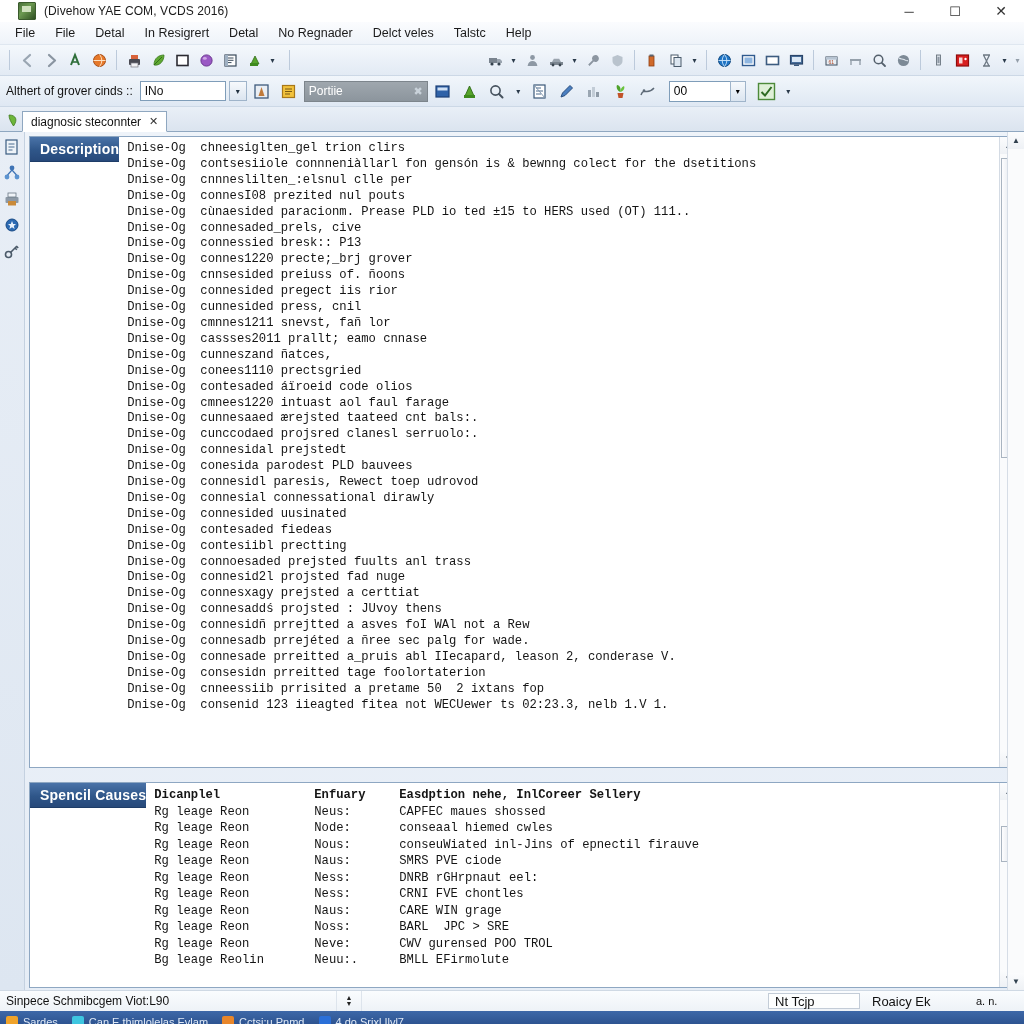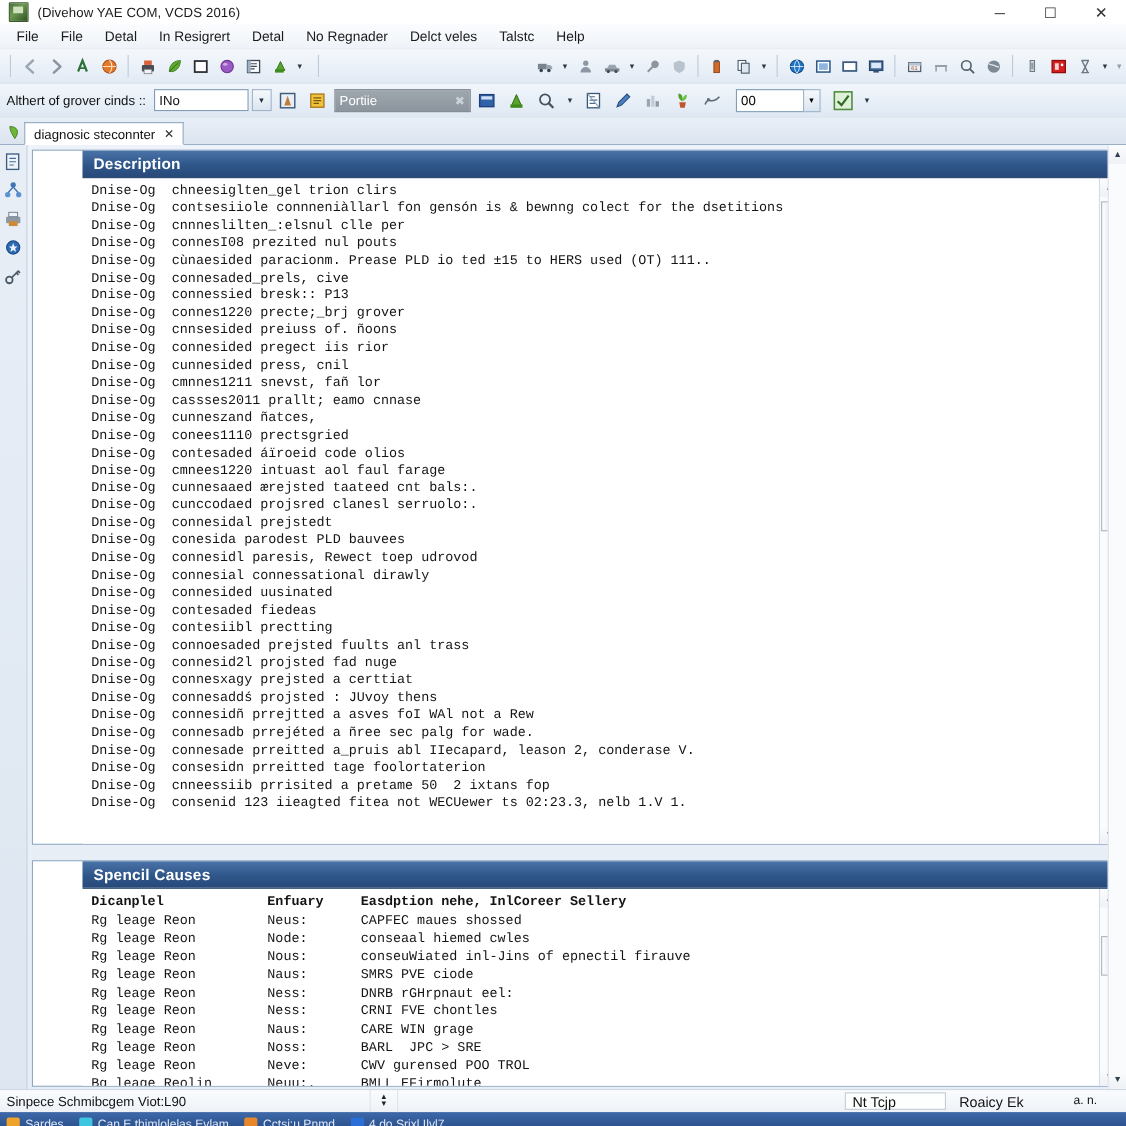--- a/index.html
+++ b/index.html
@@ -17,21 +17,21 @@
     background: linear-gradient(#ffffff, #fdfdfe);
     overflow: hidden;
   }
 
   
   .titlebar {
     position: relative;
     height: 22px;
     background: #ffffff;
     display: flex; align-items: center;
-    padding-left: 8px;
+    padding-left: 18px;
   }
   .titlebar .app-icon {
     width: 16px; height: 16px;
     background: linear-gradient(135deg, #4a6f3a 0%, #6d9a52 40%, #2f4f22 100%);
     border: 1px solid #3a5a2c;
     border-radius: 1px;
     position: relative;
     flex: 0 0 auto;
   }
   .titlebar .app-icon:after {
@@ -224,23 +224,22 @@
     flex: 1 1 auto;
     padding: 4px 6px 2px 4px;
     display: flex; flex-direction: column;
     min-width: 0;
   }
 
   
   .panel {
     border: 1px solid #8ea7c2;
     background: #fff;
-    display: flex; flex-direction: column;
+    display: flex; flex-direction: row;
     min-height: 0;
-    padding-left: 45px;
   }
   .panel-header {
     height: 24px;
     background: linear-gradient(#4a73a8 0%, #2f5689 55%, #27497a 100%);
     color: #fff;
     font-weight: bold;
     font-size: 14px;
     display: flex; align-items: center;
     padding-left: 10px;
     filter: blur(.15px);

